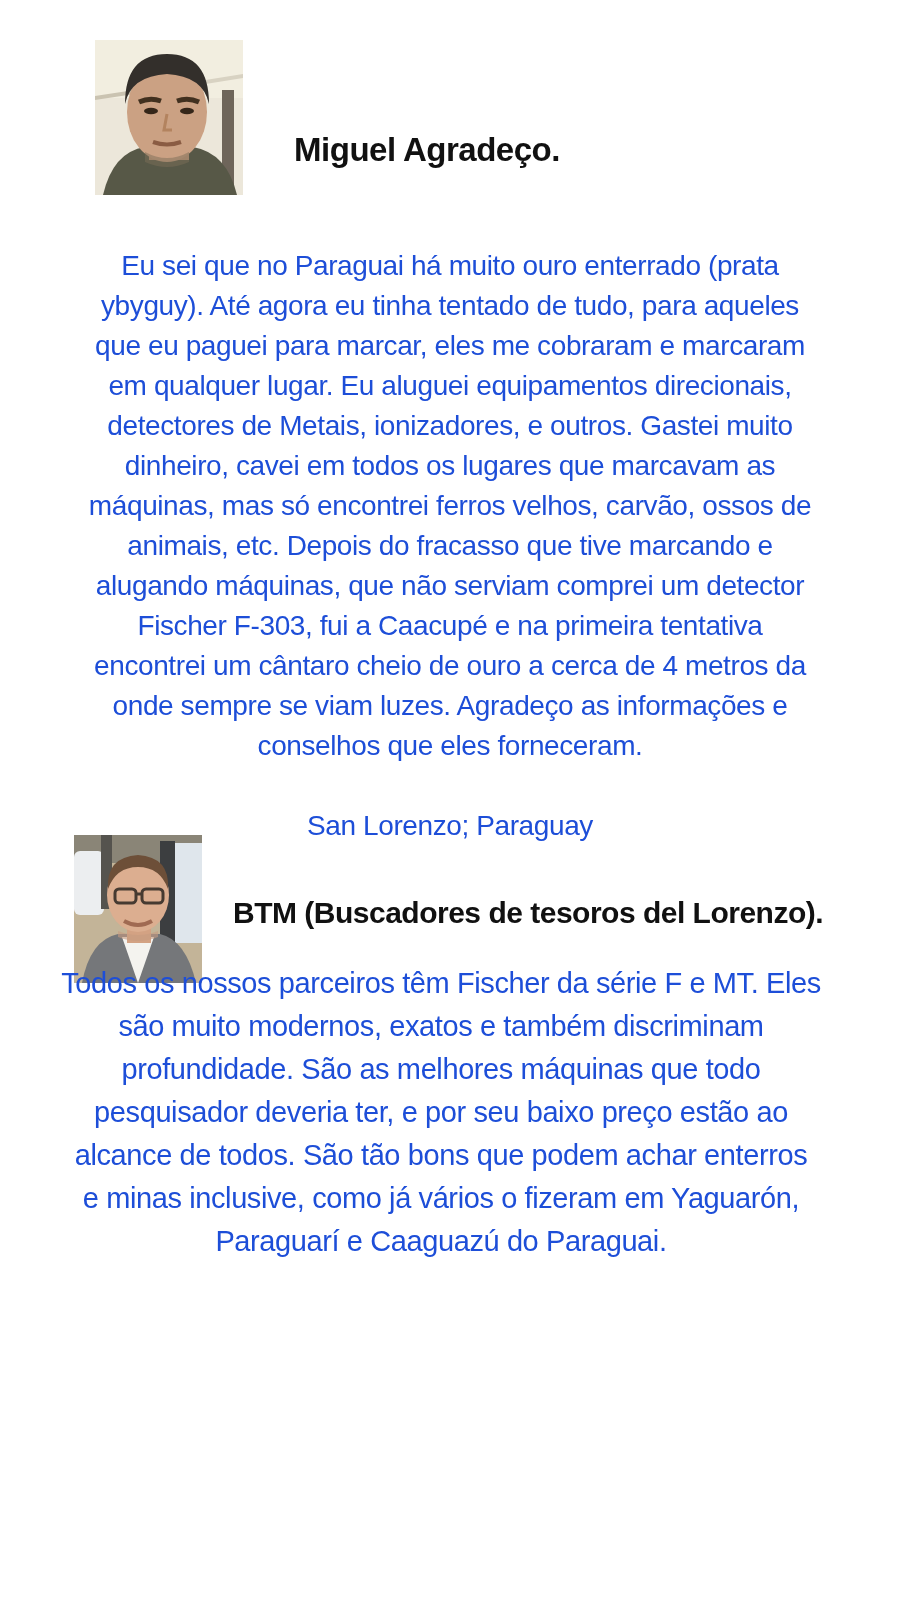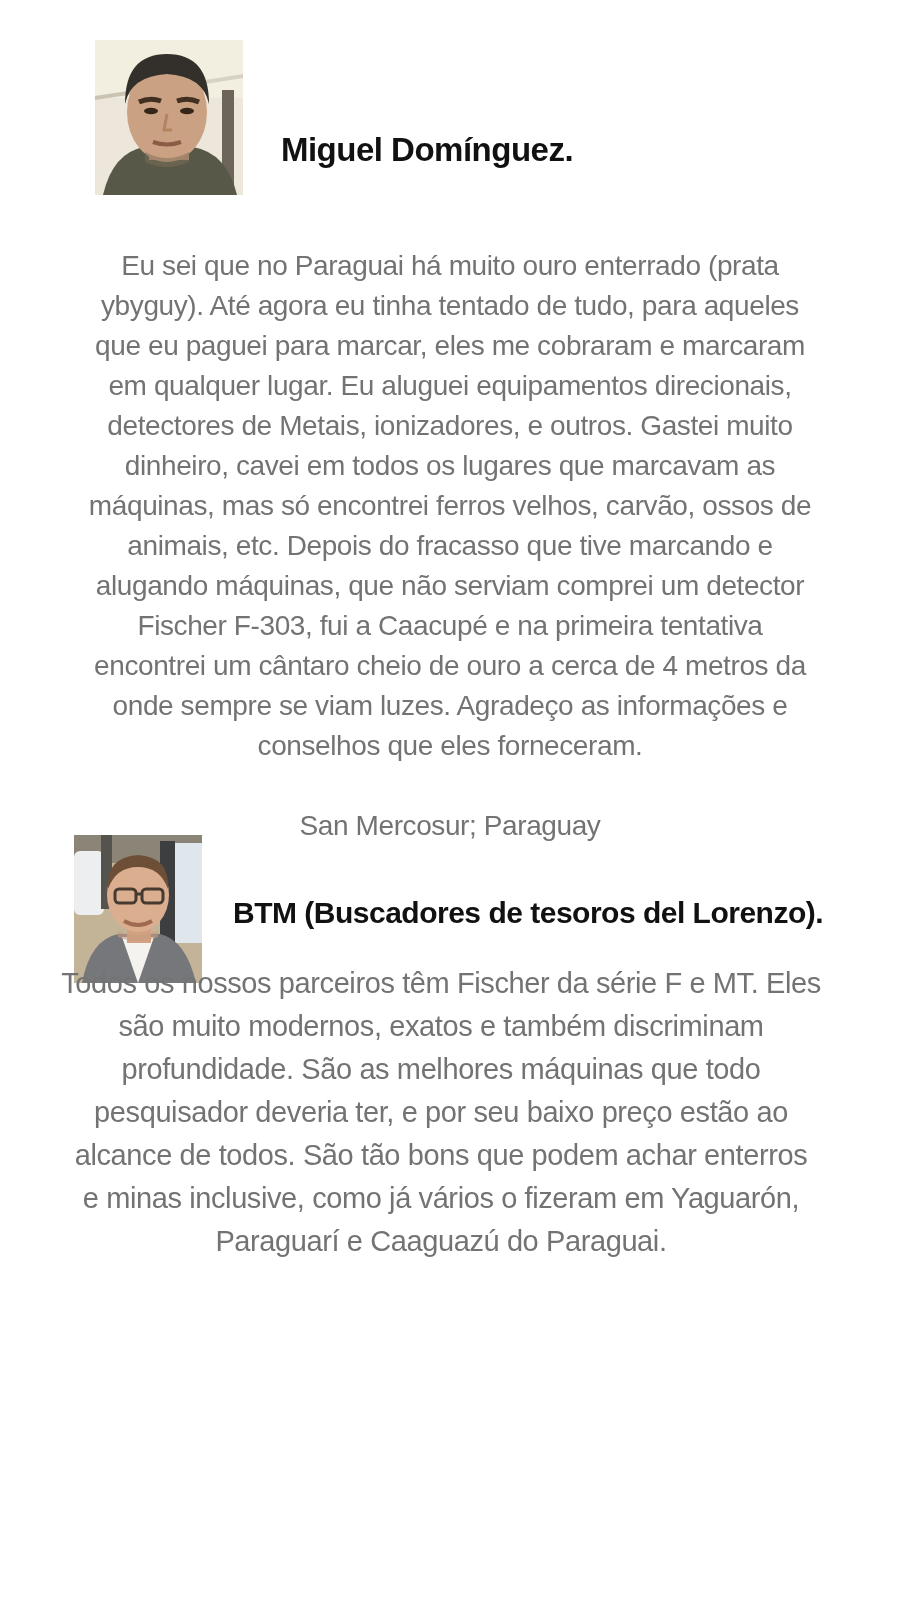--- a/index.html
+++ b/index.html
@@ -43,21 +43,21 @@
   .author-2 {
     left: 233px;
     top: 896px;
     font-size: 30px;
   }
 
   .testimonial-text {
     position: absolute;
     text-align: center;
     white-space: pre-line;
-    color: #737373;
+    color: #1d4ed8;
     letter-spacing: -0.4px;
   }
   .para-1 {
     left: 25px;
     top: 206px;
     width: 850px;
     font-size: 28px;
     line-height: 40px;
   }
   .location-line {
@@ -90,37 +90,37 @@
       <path d="M30 64 Q30 14 72 14 Q114 14 114 64 Q108 36 72 34 Q36 36 30 64 Z" fill="#332f2b"></path>
       <path d="M44 62 Q55 57 66 61" stroke="#41301f" stroke-width="5" fill="none"></path>
       <path d="M82 61 Q93 57 104 62" stroke="#41301f" stroke-width="5" fill="none"></path>
       <ellipse cx="56" cy="71" rx="7" ry="3.2" fill="#352619"></ellipse>
       <ellipse cx="92" cy="71" rx="7" ry="3.2" fill="#352619"></ellipse>
       <path d="M72 74 L69 90 L77 90" stroke="#b3835f" stroke-width="3" fill="none"></path>
       <path d="M58 102 Q72 107 86 102" stroke="#8a5c43" stroke-width="4" fill="none"></path>
       <path d="M50 112 Q72 124 94 112 L94 122 Q72 132 50 122 Z" fill="#7b6d57" opacity="0.5"></path>
     </svg>
   </div>
-  <div class="author-name author-1">Miguel Domínguez.</div>
+  <div class="author-name author-1">Miguel Agradeço.</div>
 
   <div class="testimonial-text para-1">
     <div>Eu sei que no Paraguai há muito ouro enterrado (prata
 ybyguy). Até agora eu tinha tentado de tudo, para aqueles
 que eu paguei para marcar, eles me cobraram e marcaram
 em qualquer lugar. Eu aluguei equipamentos direcionais,
 detectores de Metais, ionizadores, e outros. Gastei muito
 dinheiro, cavei em todos os lugares que marcavam as
 máquinas, mas só encontrei ferros velhos, carvão, ossos de
 animais, etc. Depois do fracasso que tive marcando e
 alugando máquinas, que não serviam comprei um detector
 Fischer F-303, fui a Caacupé e na primeira tentativa
 encontrei um cântaro cheio de ouro a cerca de 4 metros da
 onde sempre se viam luzes. Agradeço as informações e
 conselhos que eles forneceram.</div>
-    <div class="location-line">San Mercosur; Paraguay</div>
+    <div class="location-line">San Lorenzo; Paraguay</div>
   </div>
 
   <div class="avatar avatar-2">
     <svg viewBox="0 0 128 148" xmlns="http://www.w3.org/2000/svg">
       <rect width="128" height="148" fill="#c3b498"></rect>
       <rect x="0" y="0" width="128" height="28" fill="#8a8577"></rect>
       <rect x="0" y="16" width="30" height="64" rx="6" fill="#eceef0"></rect>
       <rect x="27" y="0" width="11" height="74" fill="#55534e"></rect>
       <rect x="94" y="8" width="34" height="100" fill="#dfe6ec"></rect>
       <rect x="86" y="6" width="15" height="122" fill="#3c3e40"></rect>

